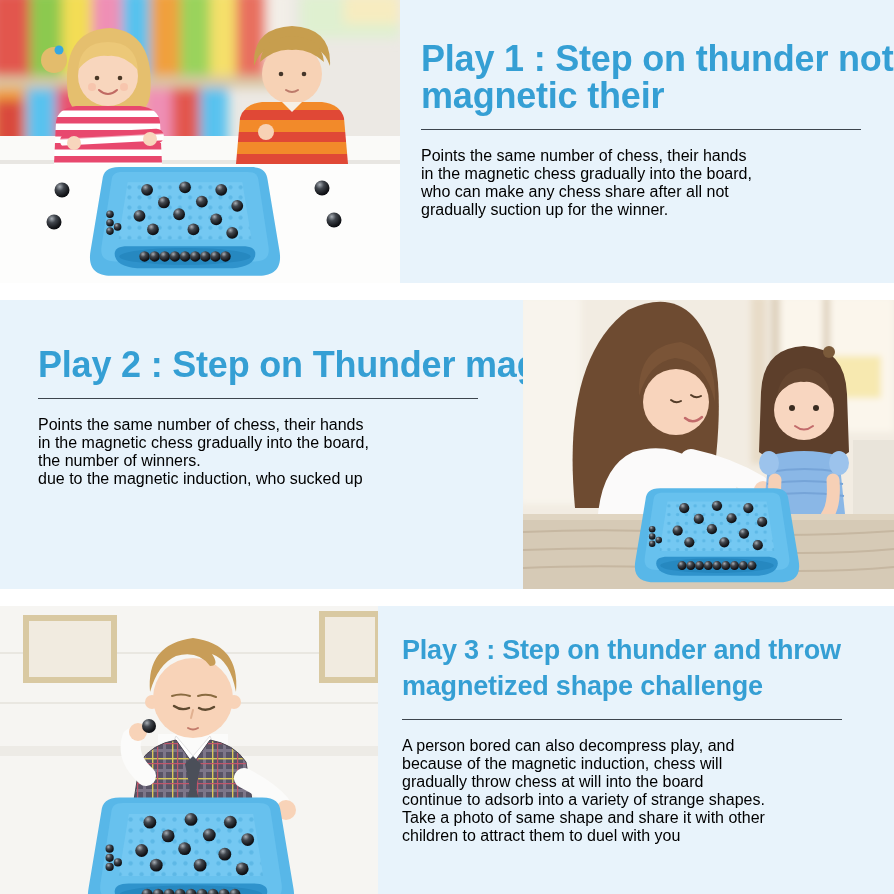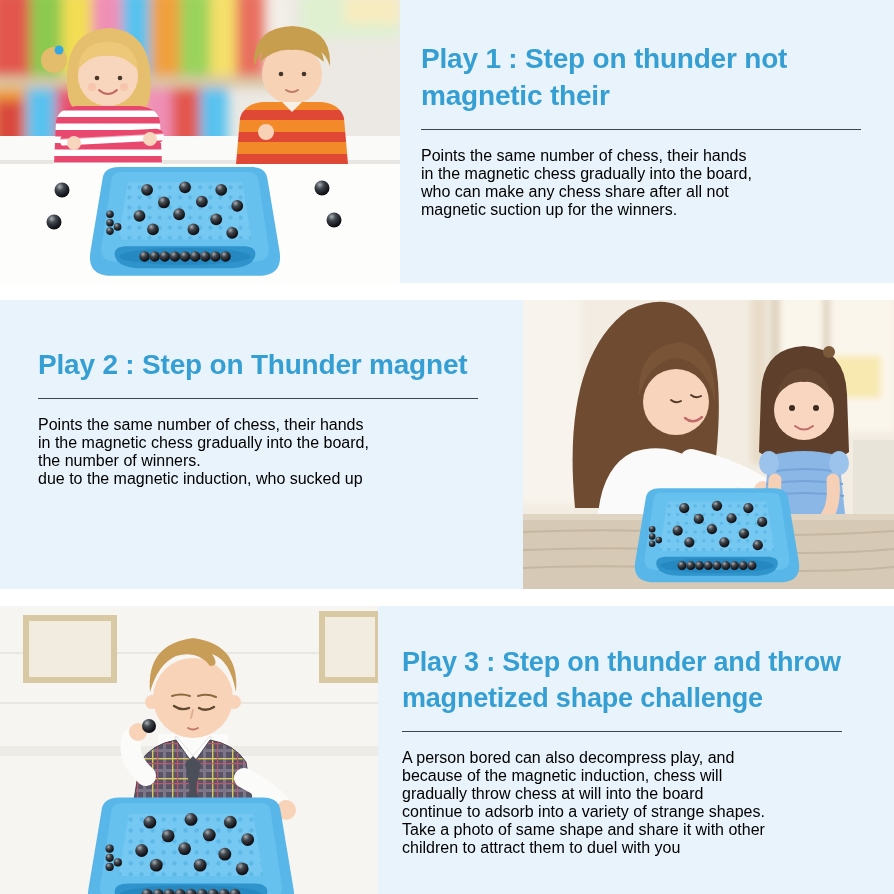--- a/index.html
+++ b/index.html
@@ -18,23 +18,23 @@
   .s2{height:289px;margin-bottom:17px;}
   .s3{height:288px;}
   .media{flex:none;overflow:hidden;}
   .media svg{display:block;width:100%;height:100%;}
   .s1 .media{width:400px;height:283px;}
   .s2 .media{width:371px;height:289px;margin-left:auto;}
   .s3 .media{width:378px;height:288px;}
   .text{flex:none;box-sizing:border-box;}
   .s1 .text{padding:40px 0 0 21px;width:470px;}
   .s2 .text{padding:46px 0 0 38px;width:490px;}
-  .s3 .text{padding:38px 0 0 24px;width:492px;}
+  .s3 .text{padding:26px 0 0 24px;width:492px;}
   h2.title{margin:0;font-weight:bold;color:#359fd4;}
-  .s1 h2.title,.s2 h2.title{font-size:28px;line-height:37px;}
+  .s1 h2.title,.s2 h2.title{font-size:36px;line-height:37px;}
   .s3 h2.title{font-size:27px;line-height:36px;}
   h2.title div{white-space:nowrap;letter-spacing:-0.2px;}
   .divider{
     width:440px;height:0;
     border-top:1.6px solid #3c444d;
     margin:15px 0 17px 0;
   }
   .body{margin:0;font-size:19px;line-height:26px;color:#3d4146;}
 </style>
 </head>
@@ -188,21 +188,21 @@
     <h2 class="title">
       <div>Play 1 : Step on thunder not</div>
       <div>magnetic their</div>
     </h2>
     <div class="divider"></div>
     <p class="body">
       </p>
       <div>Points the same number of chess, their hands</div>
       <div>in the magnetic chess gradually into the board,</div>
       <div>who can make any chess share after all not</div>
-      <div>magnetic suction up for the winners.</div>
+      <div>gradually suction up for the winner.</div>
     <p></p>
   </div>
 </section>
 
 <section class="sec s2">
   <div class="text">
     <h2 class="title">
       <div>Play 2 : Step on Thunder magnet</div>
     </h2>
     <div class="divider"></div>

